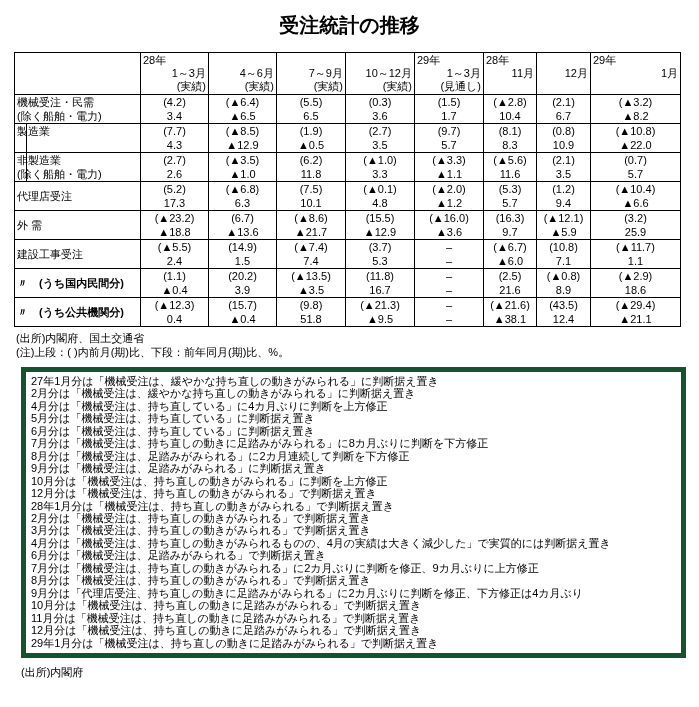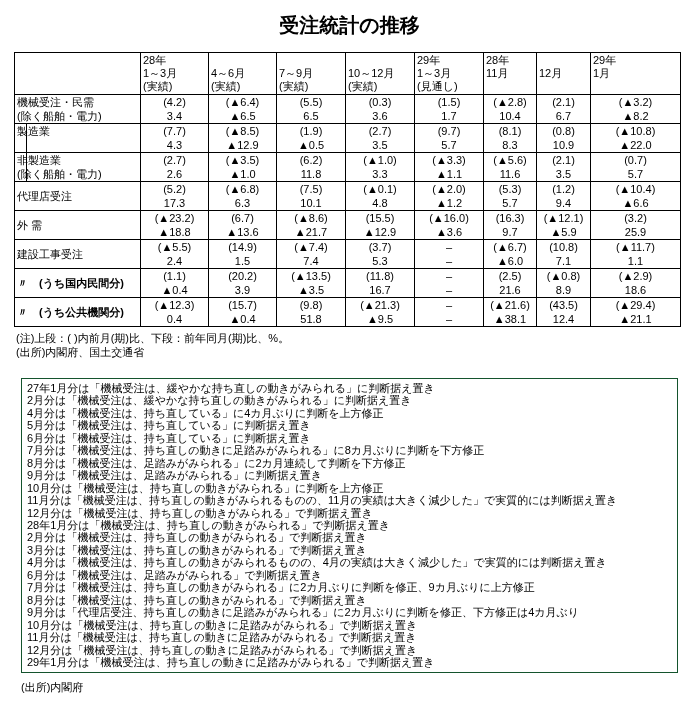--- a/index.html
+++ b/index.html
@@ -17,39 +17,39 @@
   }
   table.stats td{
     border:1px solid #000;padding:0 2px;overflow:hidden;
   }
   
   td.dbl{border-left:3px double #000;}
   
   tr.hdr{height:41px;}
   tr.hdr td{vertical-align:top;padding:1px 2px;}
   .hy{text-align:left;line-height:13px;min-height:13px;}
-  .hm,.hk{text-align:left;line-height:13px;min-height:13px;}
+  .hm,.hk{text-align:right;line-height:13px;min-height:13px;}
   
   tr.data{height:14px;}
   td.val{vertical-align:middle;}
   .v1,.v2{text-align:center;line-height:14px;}
   td.lbl{padding-left:3px;}
   td.lbl div{line-height:14px;}
   td.lbl-top{vertical-align:top;padding-top:1px;}
   td.lbl-mid{vertical-align:middle;}
   td.lbl-indent{position:relative;padding-left:17px;vertical-align:top;padding-top:1px;}
   td.lbl-indent::before{
     content:"";position:absolute;left:11px;top:-1px;bottom:-1px;width:1px;background:#000;
   }
   td.lbl-ditto{padding-left:12px;font-weight:bold;}
   
   .notes{margin:4px 0 0 16px;font-size:11px;line-height:14px;}
   
   .assessment-box{
-    margin:19px 0 0 21px;width:645px;border:1px solid #14532d;
+    margin:8px 0 0 21px;width:645px;border:5px solid #14532d;
     padding:3px 5px 4px 5px;font-size:11px;line-height:12.45px;
   }
   .assessment-box div{white-space:nowrap;overflow:hidden;}
   .footer-source{margin:7px 0 0 21px;font-size:11px;}
 </style>
 </head>
 <body>
 
 <div class="page-title">受注統計の推移</div>
 
@@ -413,35 +413,34 @@
         </td>
     <td class="val">
           <div class="v1">(▲29.4)</div>
           <div class="v2">▲21.1</div>
         </td>
   </tr>
 </tbody>
   </table>
 
 <div class="notes">
+  <div>(出所)内閣府、国土交通省</div>
   <div>(注)上段：( )内前月(期)比、下段：前年同月(期)比、%。</div>
-  <div>(出所)内閣府、国土交通省</div>
 </div>
 
 <div class="assessment-box">
   <div>27年1月分は「機械受注は、緩やかな持ち直しの動きがみられる」に判断据え置き</div>
   <div>2月分は「機械受注は、緩やかな持ち直しの動きがみられる」に判断据え置き</div>
   <div>4月分は「機械受注は、持ち直している」に4カ月ぶりに判断を上方修正</div>
   <div>5月分は「機械受注は、持ち直している」に判断据え置き</div>
   <div>6月分は「機械受注は、持ち直している」に判断据え置き</div>
   <div>7月分は「機械受注は、持ち直しの動きに足踏みがみられる」に8カ月ぶりに判断を下方修正</div>
   <div>8月分は「機械受注は、足踏みがみられる」に2カ月連続して判断を下方修正</div>
   <div>9月分は「機械受注は、足踏みがみられる」に判断据え置き</div>
   <div>10月分は「機械受注は、持ち直しの動きがみられる」に判断を上方修正</div>
-  <div>11月分は「機械受注は、持ち直しの動きがみられるものの、11月の実績は大きく減少した」で実質的には判断据え置き</div>
   <div>12月分は「機械受注は、持ち直しの動きがみられる」で判断据え置き</div>
   <div>28年1月分は「機械受注は、持ち直しの動きがみられる」で判断据え置き</div>
   <div>2月分は「機械受注は、持ち直しの動きがみられる」で判断据え置き</div>
   <div>3月分は「機械受注は、持ち直しの動きがみられる」で判断据え置き</div>
   <div>4月分は「機械受注は、持ち直しの動きがみられるものの、4月の実績は大きく減少した」で実質的には判断据え置き</div>
   <div>6月分は「機械受注は、足踏みがみられる」で判断据え置き</div>
   <div>7月分は「機械受注は、持ち直しの動きがみられる」に2カ月ぶりに判断を修正、9カ月ぶりに上方修正</div>
   <div>8月分は「機械受注は、持ち直しの動きがみられる」で判断据え置き</div>
   <div>9月分は「代理店受注、持ち直しの動きに足踏みがみられる」に2カ月ぶりに判断を修正、下方修正は4カ月ぶり</div>
   <div>10月分は「機械受注は、持ち直しの動きに足踏みがみられる」で判断据え置き</div>

